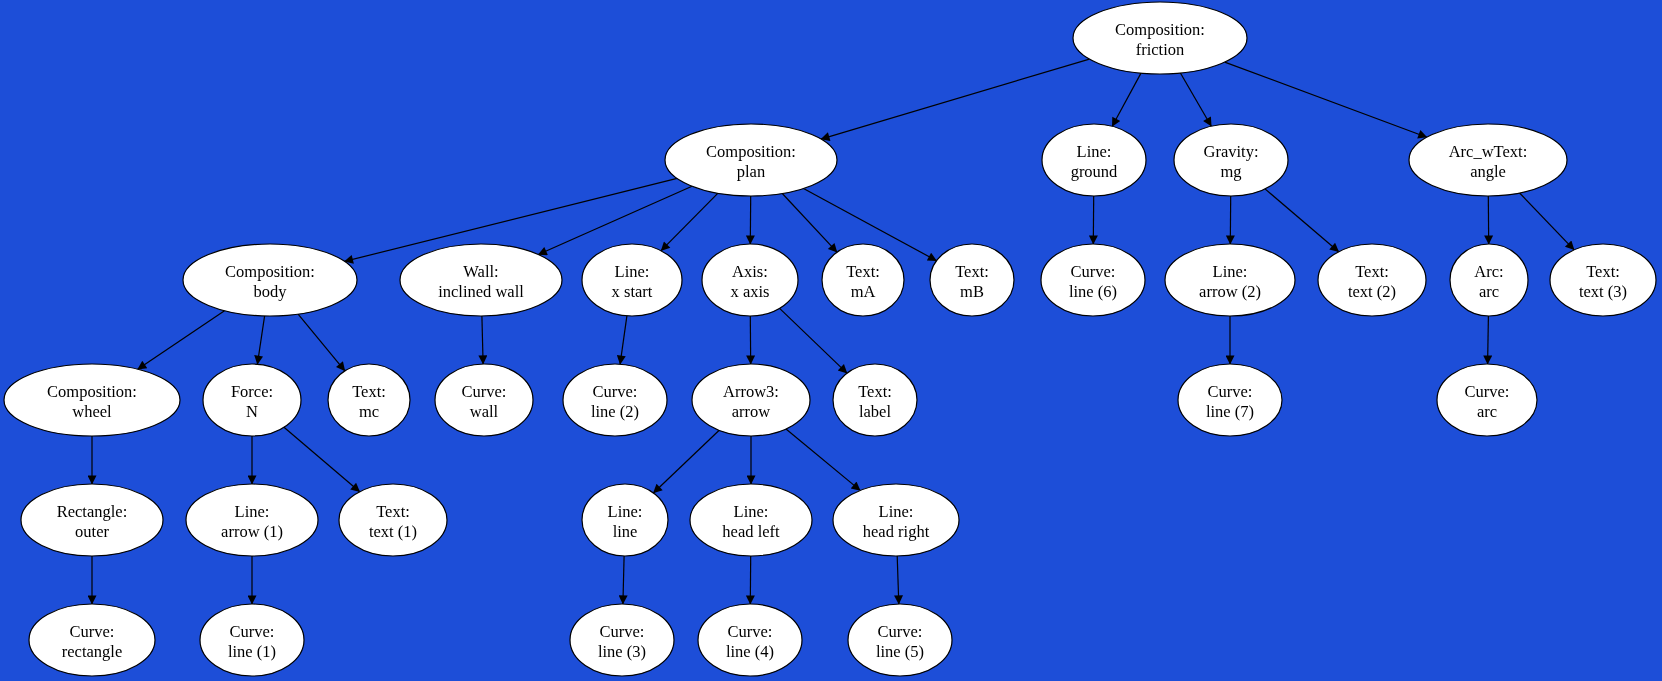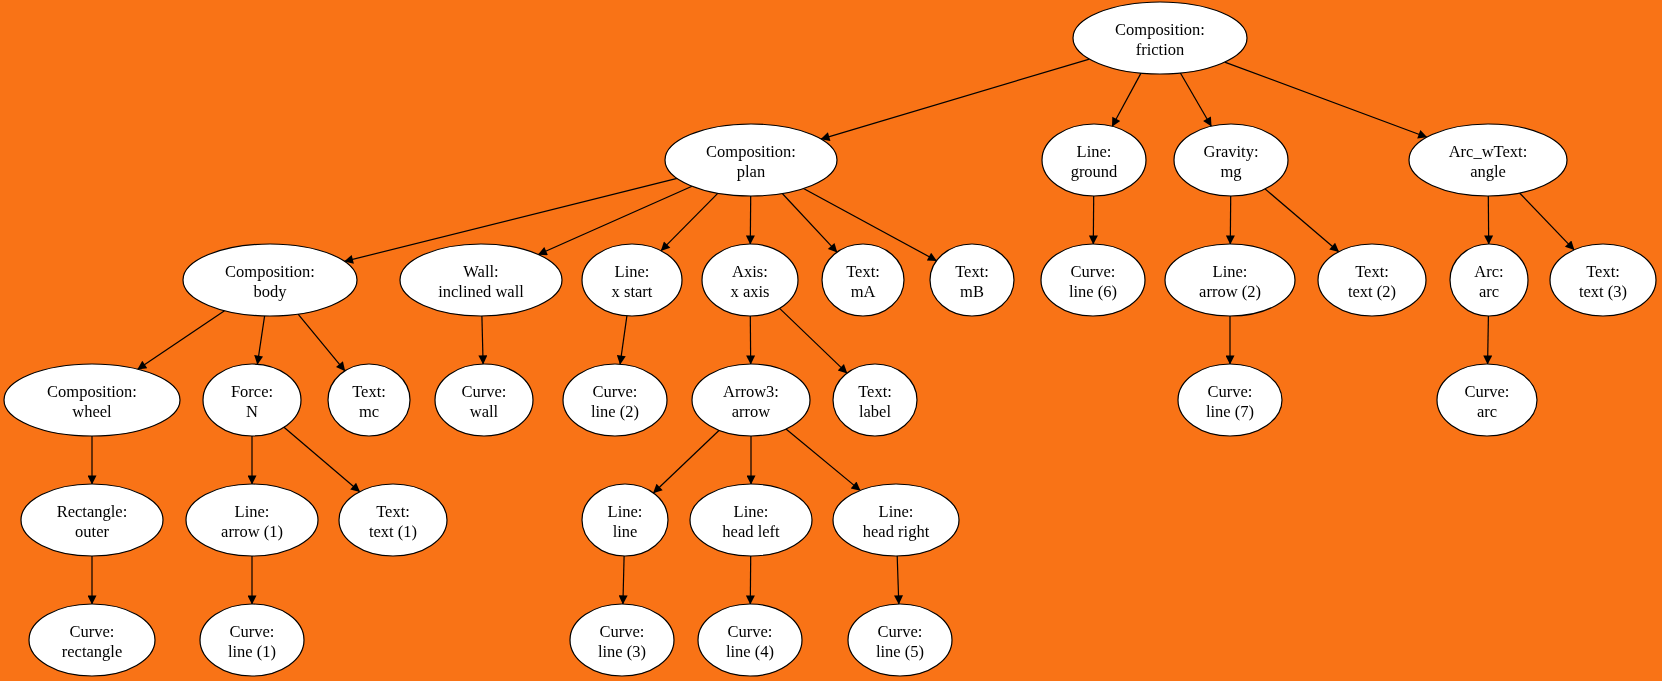--- a/index.html
+++ b/index.html
@@ -4,21 +4,21 @@
 <style>
   html, body {
     margin: 0;
     padding: 0;
     background: #ffffff;
   }
   .canvas-wrap {
     position: relative;
     width: 1662px;
     height: 681px;
-    background: #f97316;
+    background: #1d4ed8;
     overflow: hidden;
   }
   svg text {
     font-family: "Liberation Serif", "DejaVu Serif", serif;
     font-size: 16.5px;
     fill: #000000;
     text-anchor: middle;
   }
   svg ellipse {
     fill: #ffffff;

